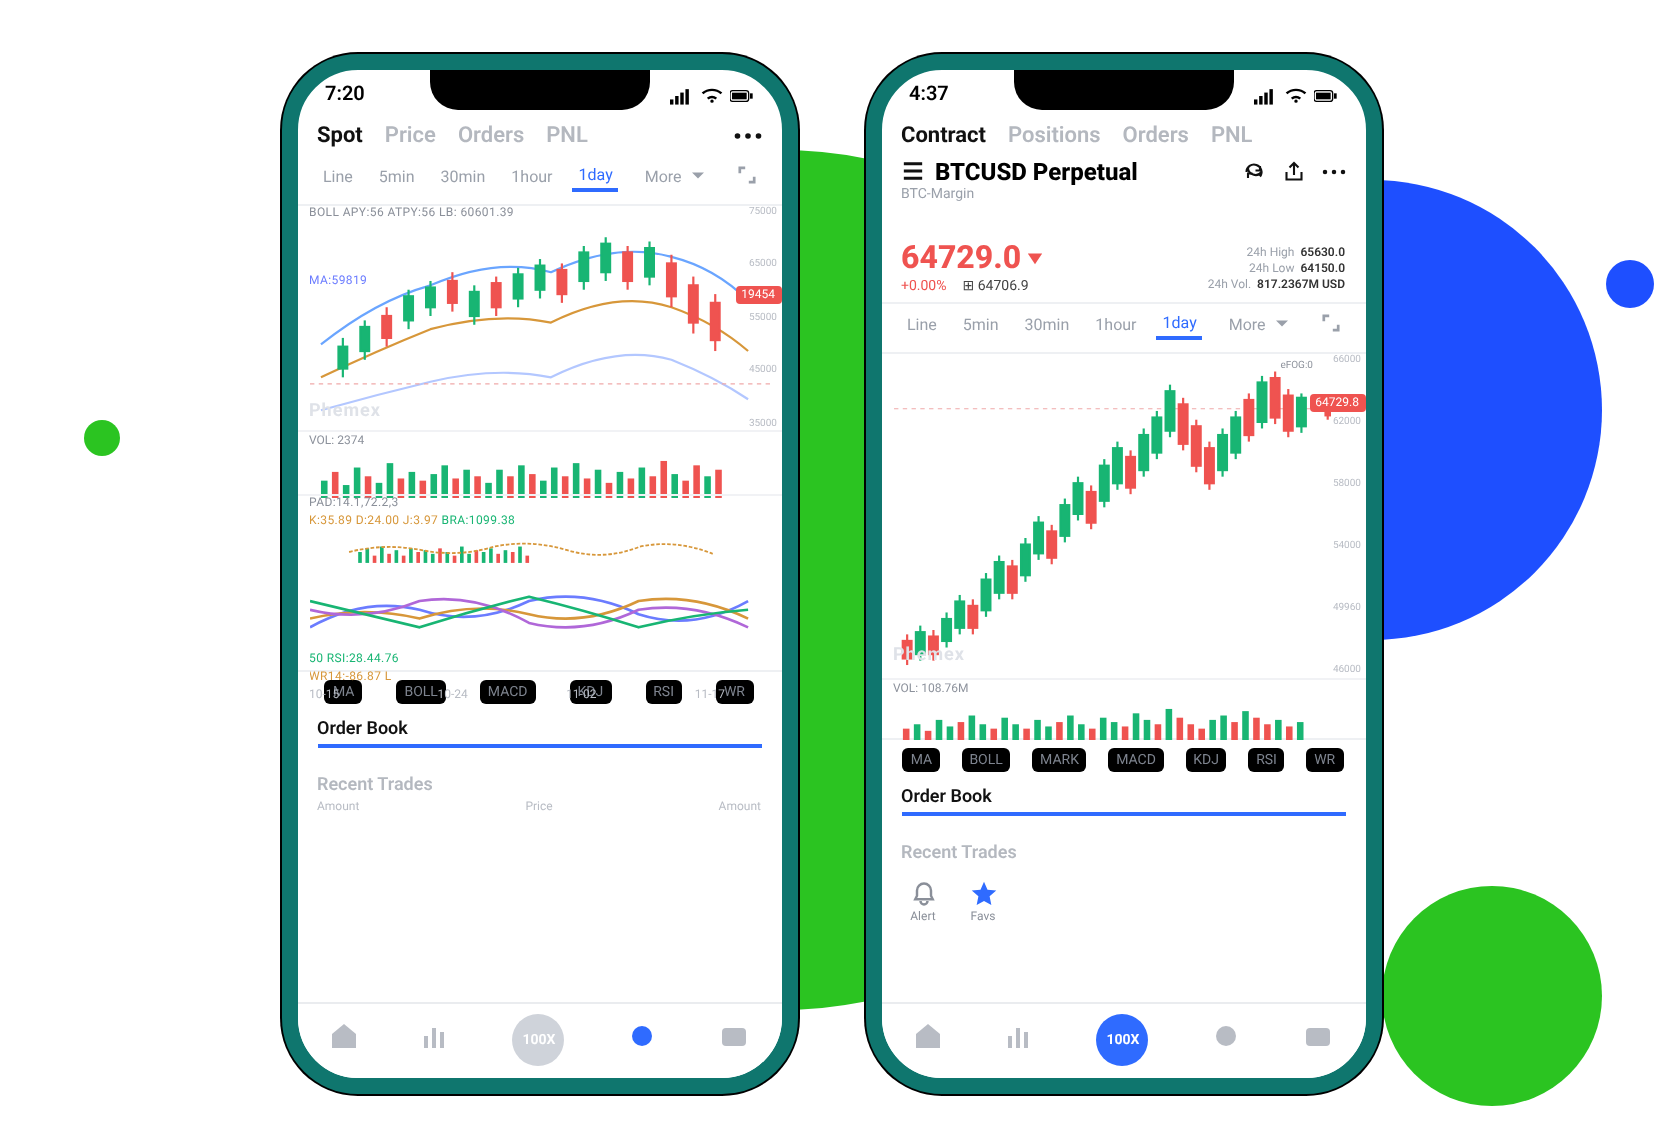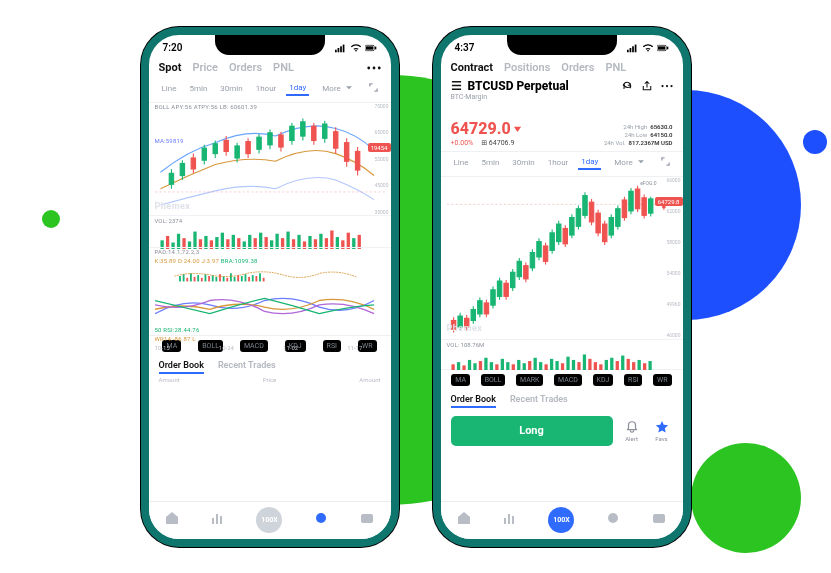--- a/index.html
+++ b/index.html
@@ -66,21 +66,21 @@
   .indline .g{color:#18b573;} .indline .o{color:#d7973a;} .indline .b{color:#6b7cff;}
 
   .legend-row { font-size:6px; color:#8d929c; margin:1px 0;}
   .watermark { position:absolute; font-size:9px; font-weight:700; color:#dfe2e8; letter-spacing:.5px;}
   .y-axis { position:absolute; right:2px; top:0; bottom:0; width:22px; display:flex; flex-direction:column; justify-content:space-between; font-size:5px; color:#b8bcc4; text-align:right;}
   .price-tag { position:absolute; right:0; background:#ef5350; color:#fff; font-size:6px; padding:1px 3px; border-radius:2px;}
 
   .indicator-chips { display:flex; gap:5px; padding:4px 8px; font-size:7px; color:#7e848f; justify-content:space-around; border-top:1px solid #eef0f3;}
   .indicator-chips span { padding:2px 4px; background:#000000; border-radius:3px;text-align:right; }
 
-  .sub-tabs { display:flex; gap:14px; padding:4px 10px 2px; font-size:9px; color:#b4b8bf; font-weight:600;}
+  .sub-tabs { display:flex; gap:14px; padding:4px 10px 2px; font-size:9px; color:#b4b8bf; font-weight:600;flex-direction:column;}
   .sub-tabs .active { color:#111; border-bottom:2px solid #2f6bff; padding-bottom:2px;}
 
   .ob-cols { display:flex; justify-content:space-between; padding:0 10px; font-size:6px; color:#b8bcc4;}
 
   
   .action-row { display:flex; align-items:center; gap:8px; padding:6px 10px 4px; }
   .btn { flex:1; height:30px; border-radius:5px; color:#fff; font-weight:700; font-size:11px; display:flex; align-items:center; justify-content:center;}
   .btn-buy  { background:#18b573; }
   .btn-sell { background:#ef5350; }
   .mini-btn { width:22px; display:flex; flex-direction:column; align-items:center; gap:1px; font-size:6px; color:#8a8f99;}
@@ -695,21 +695,20 @@
     <span>RSI</span>
     <span>WR</span>
   </div>
 
   <div class="sub-tabs">
     <span class="active">Order Book</span>
     <span>Recent Trades</span>
   </div>
 
   <div class="action-row">
-    <div class="btn btn-buy">Long</div>
     <div class="mini-btn">
       <svg viewBox="0 0 16 16" fill="none" stroke="#8a8f99" stroke-width="1.4">
             <path d="M8 2a4 4 0 00-4 4v3l-1 2h10l-1-2V6a4 4 0 00-4-4zM6 12a2 2 0 004 0"></path>
           </svg>
       <span>Alert</span>
     </div>
     <div class="mini-btn">
       <svg viewBox="0 0 16 16" fill="#2f6bff">
             <path d="M8 1l2 4.5 5 .5-3.8 3.3 1 5L8 12l-4.2 2.3 1-5L1 6l5-.5z"></path>
           </svg>

